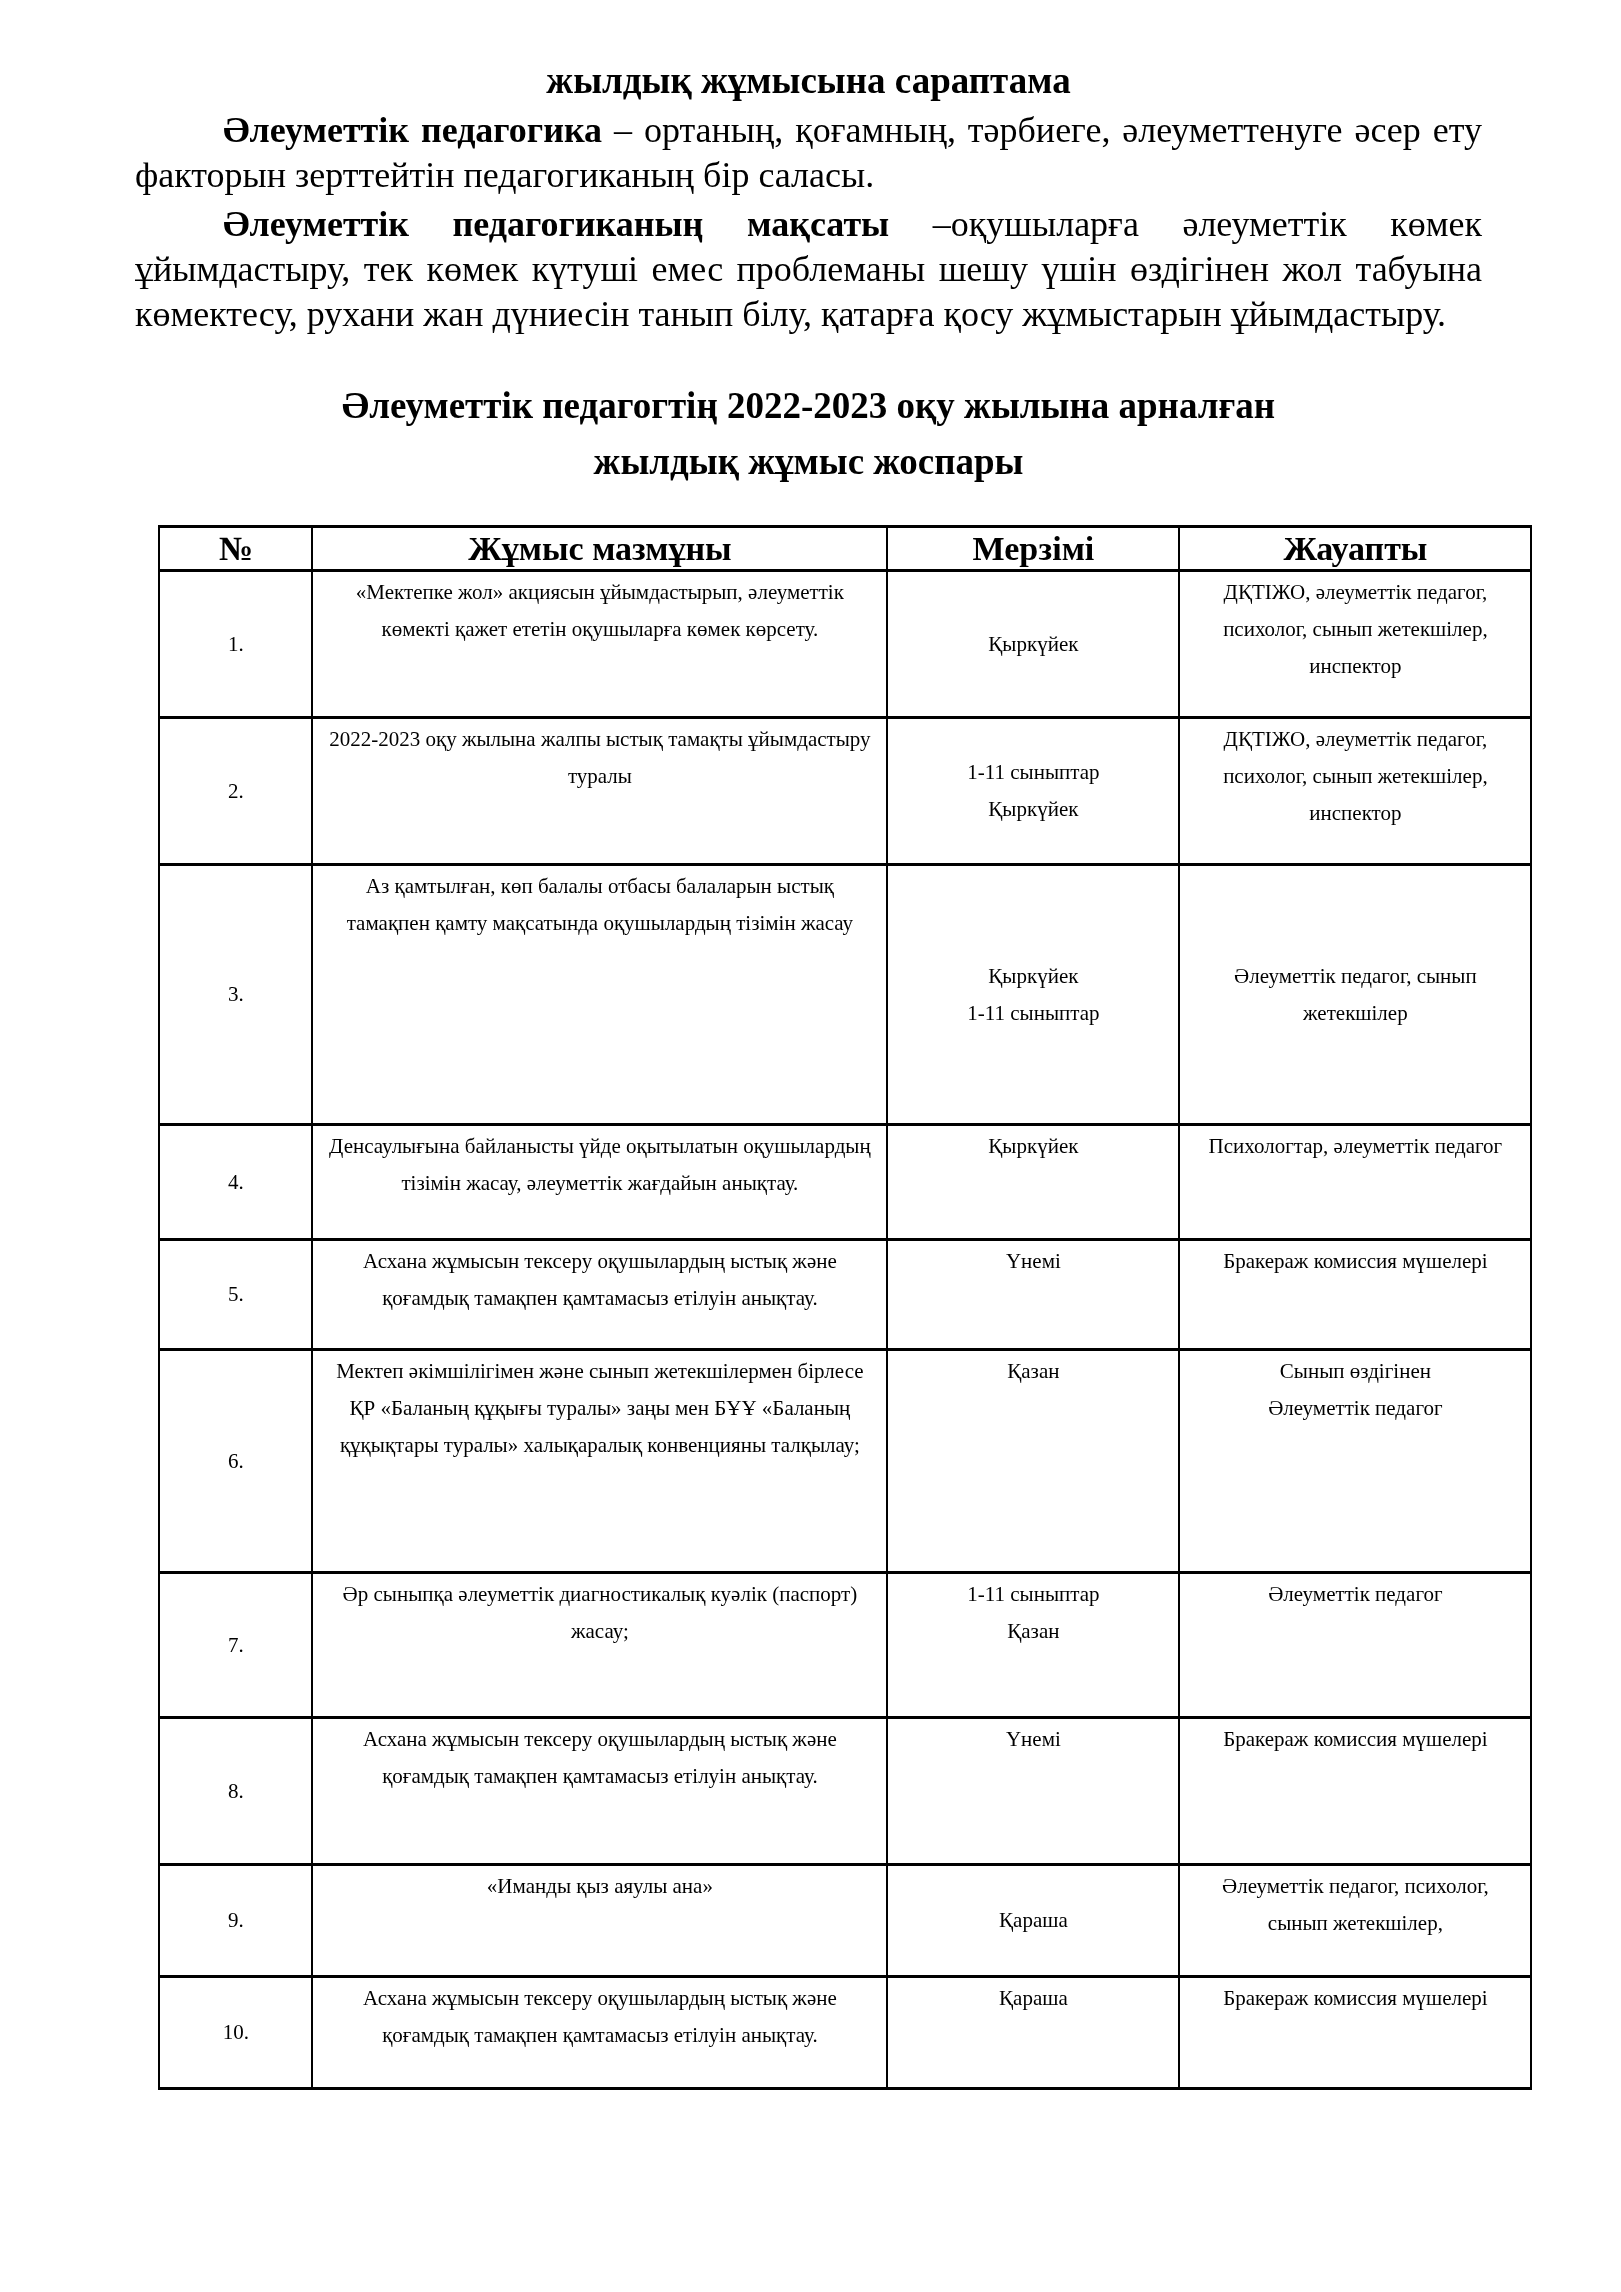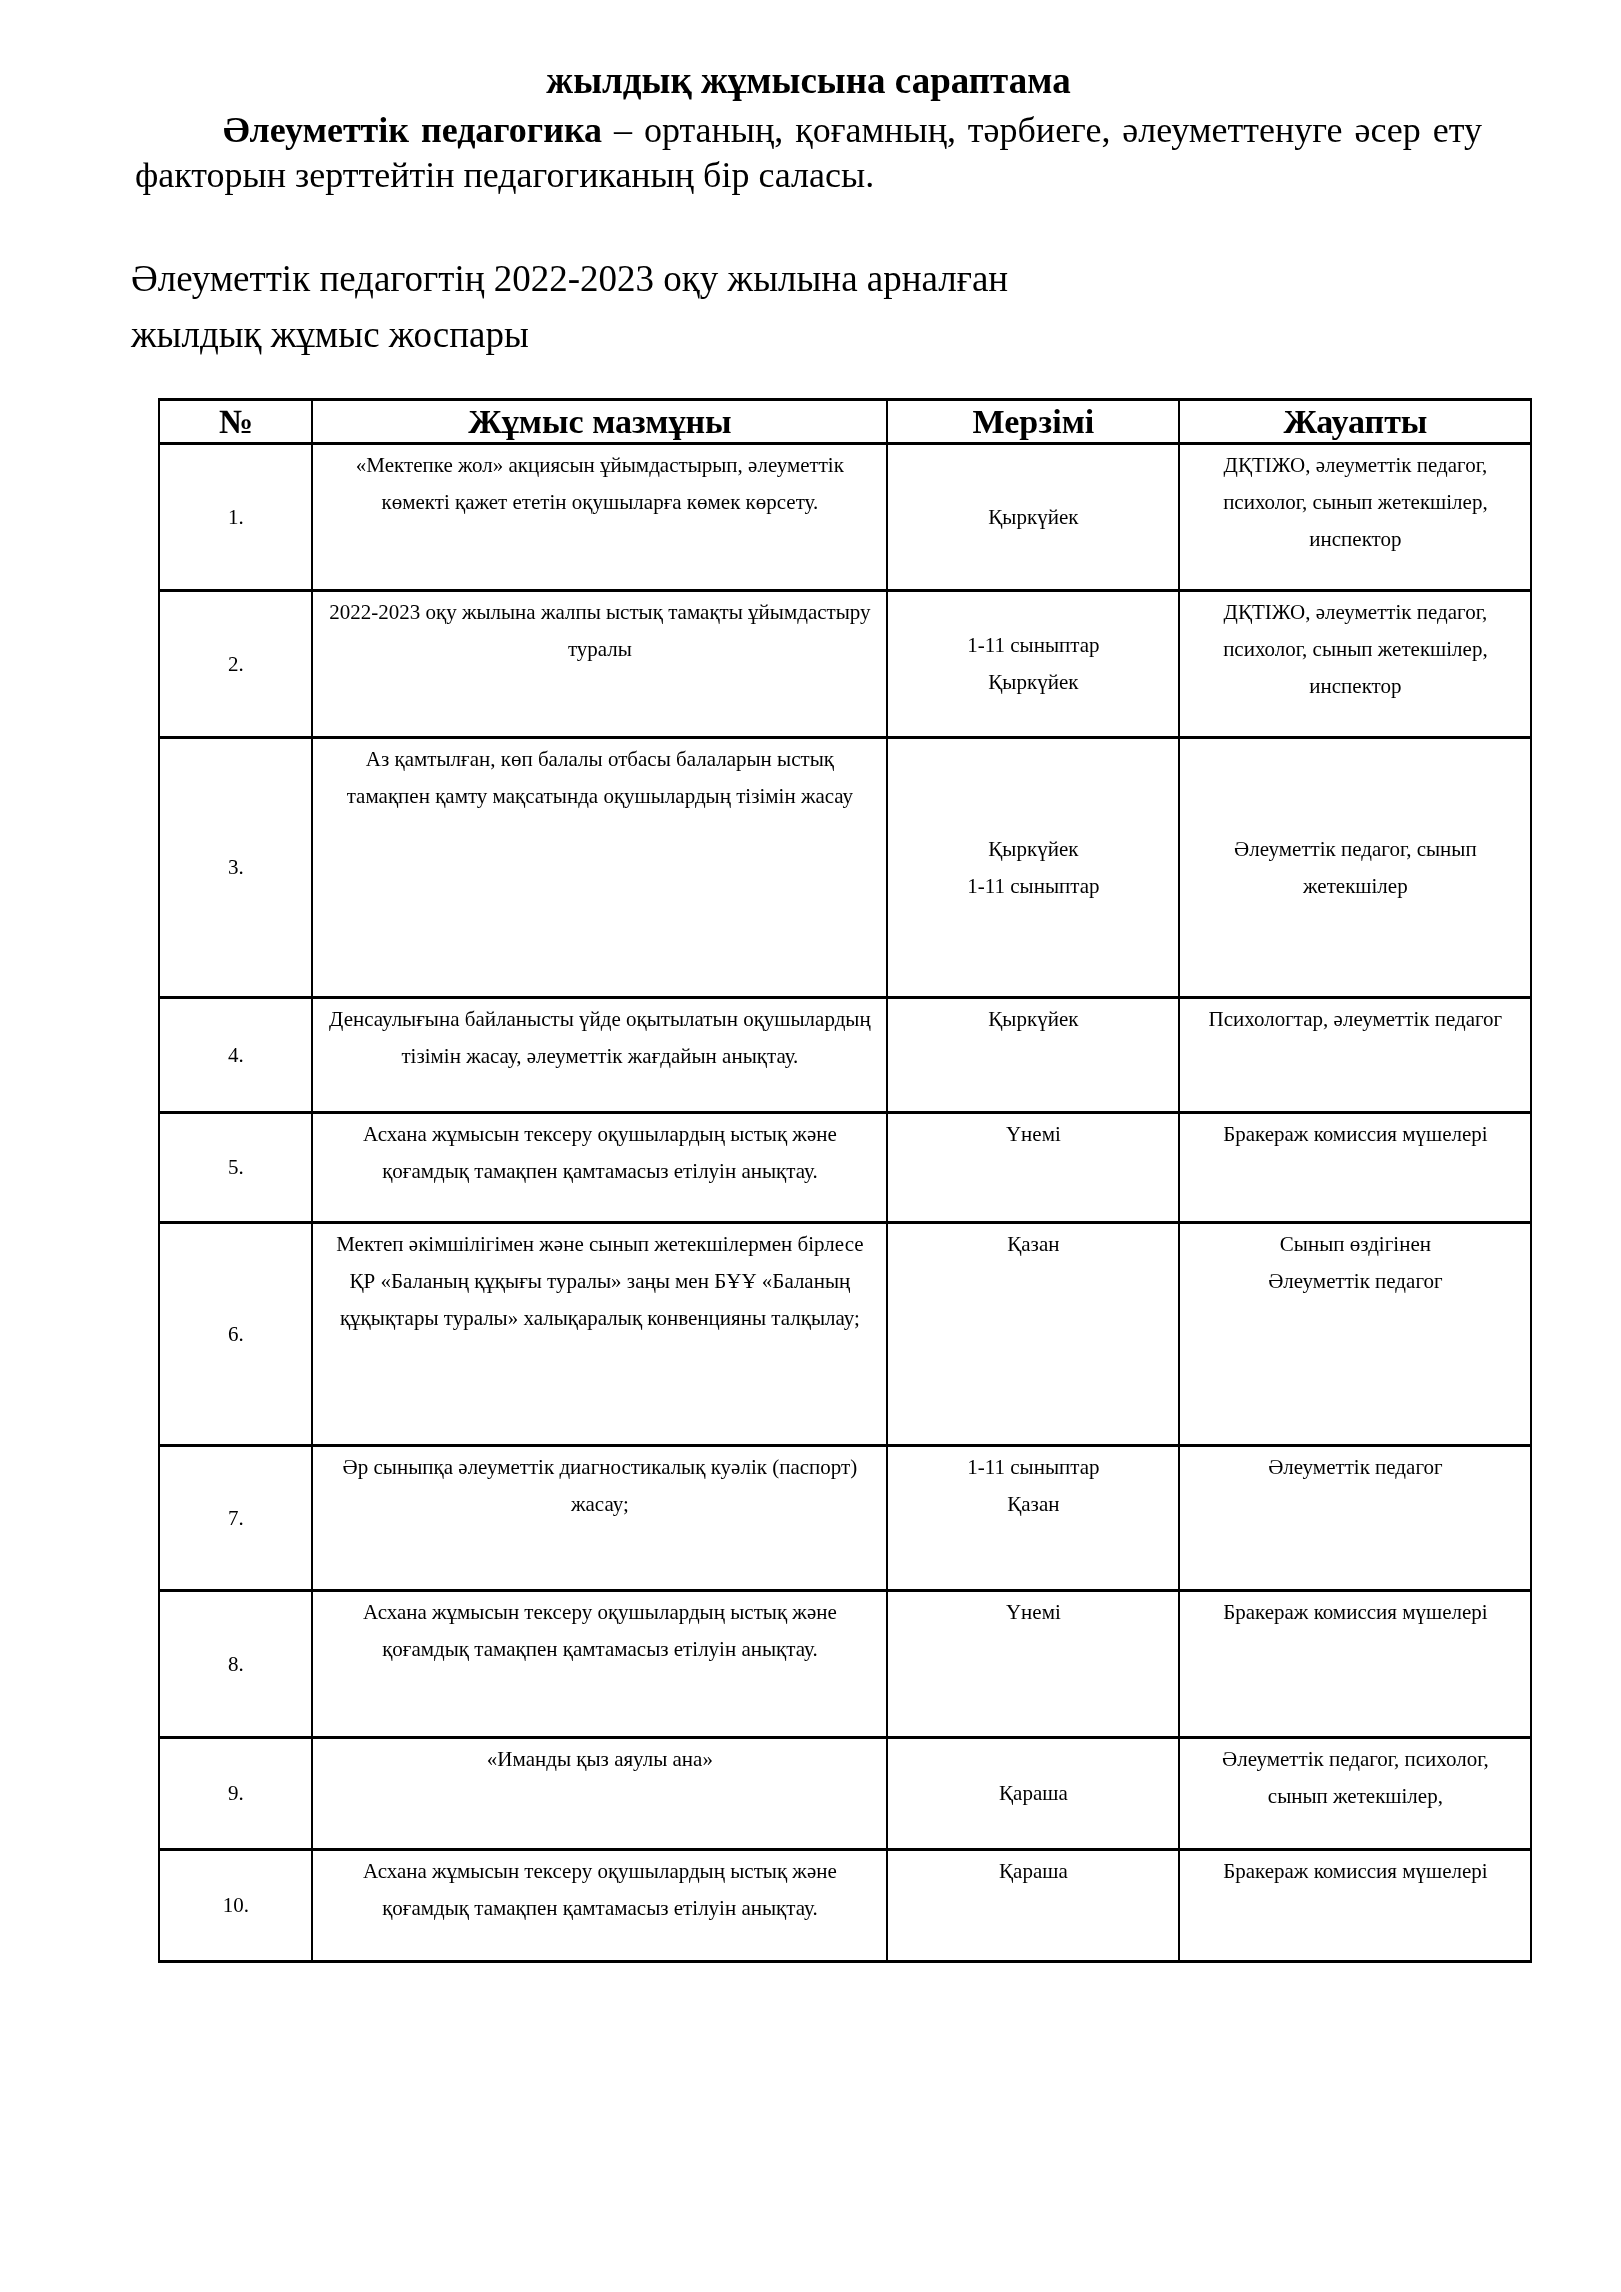--- a/index.html
+++ b/index.html
@@ -27,25 +27,25 @@
   }
   .para {
     font-size: 36px;
     line-height: 45px;
     text-align: justify;
     text-indent: 88px;
     margin: 4px;
   }
   .para .lead { font-weight: bold; }
   .table-heading {
-    text-align: left;
-    font-weight: normal;
+    text-align: center;
+    font-weight: bold;
     font-size: 37px;
     line-height: 56px;
-    margin: 53px 0 0 0;
+    margin: 41px 0 0 0;
   }
   table.plan-table {
     border-collapse: collapse;
     table-layout: fixed;
     width: 1372px;
     margin: 35px 0 0 27.4px;
   }
   table.plan-table col.c-num     { width: 153px; }
   table.plan-table col.c-content { width: 575px; }
   table.plan-table col.c-term    { width: 292px; }
@@ -88,20 +88,21 @@
 </style>
 </head>
 <body>
 
 <div class="page">
 
   <div class="doc-title">жылдық жұмысына сараптама</div>
 
   <p class="para"><span class="lead">Әлеуметтік педагогика</span><span> – ортаның, қоғамның, тәрбиеге, әлеуметтенуге әсер ету факторын зерттейтін педагогиканың бір саласы.</span></p>
 
+  <p class="para"><span class="lead">Әлеуметтік педагогиканың мақсаты</span><span> –оқушыларға әлеуметтік көмек ұйымдастыру, тек көмек күтуші емес проблеманы шешу үшін өздігінен жол табуына көмектесу, рухани жан дүниесін танып білу, қатарға қосу жұмыстарын ұйымдастыру.</span></p>
 
   <div class="table-heading">
     <div>Әлеуметтік педагогтің 2022-2023 оқу жылына арналған</div>
     <div>жылдық жұмыс жоспары</div>
   </div>
 
   <table class="plan-table">
     <colgroup>
       <col class="c-num">
         <col class="c-content">

